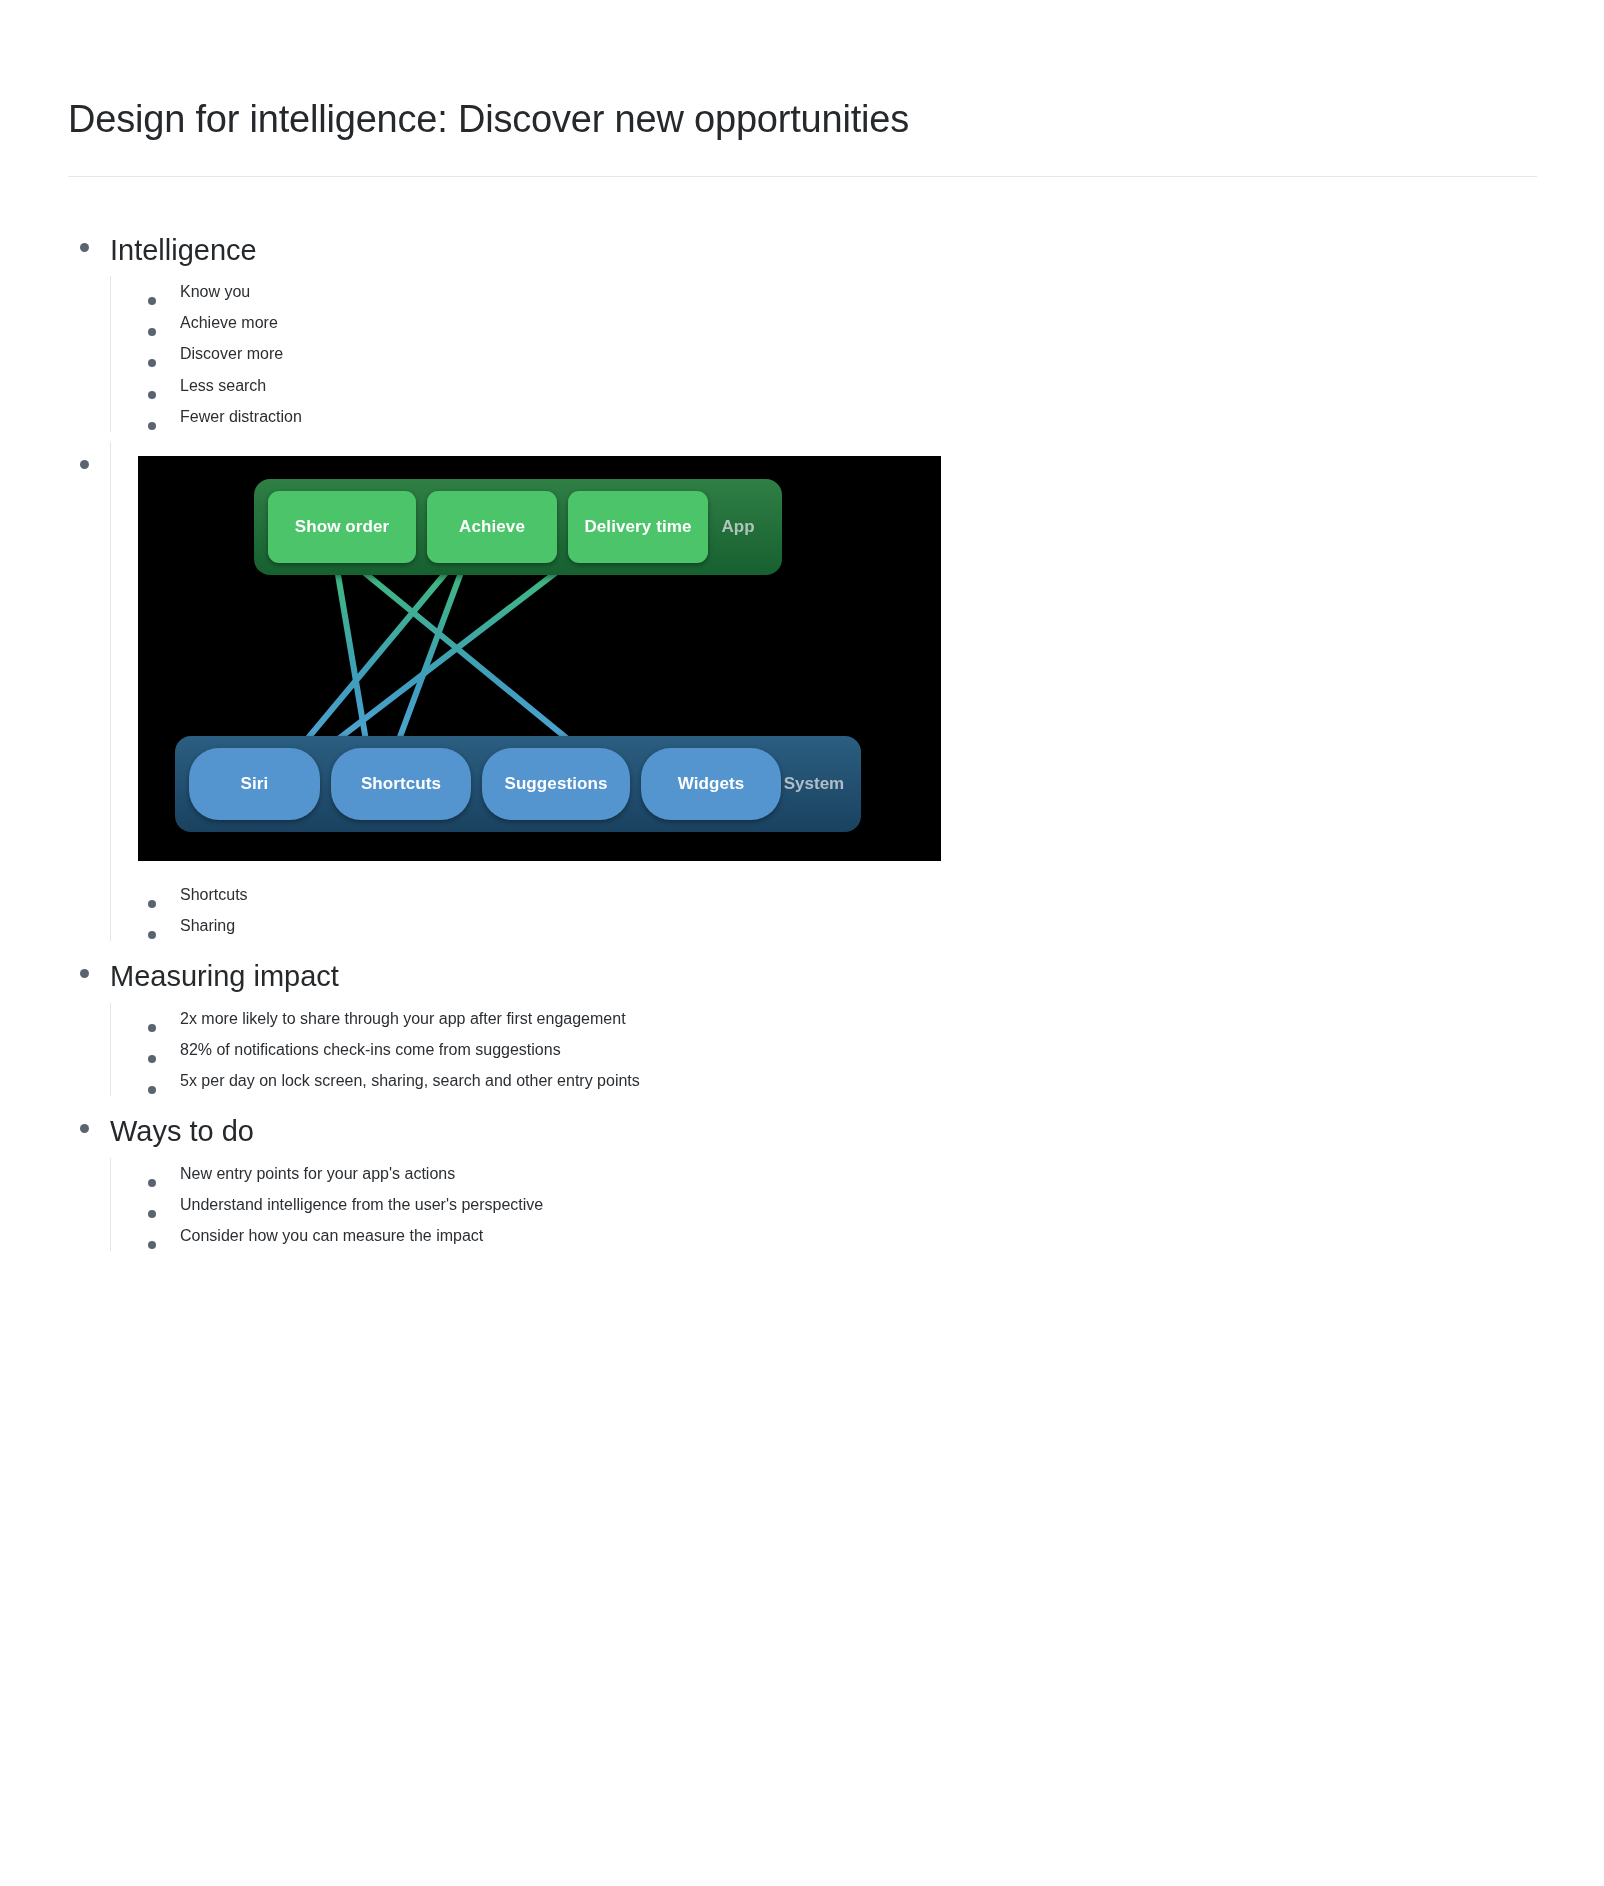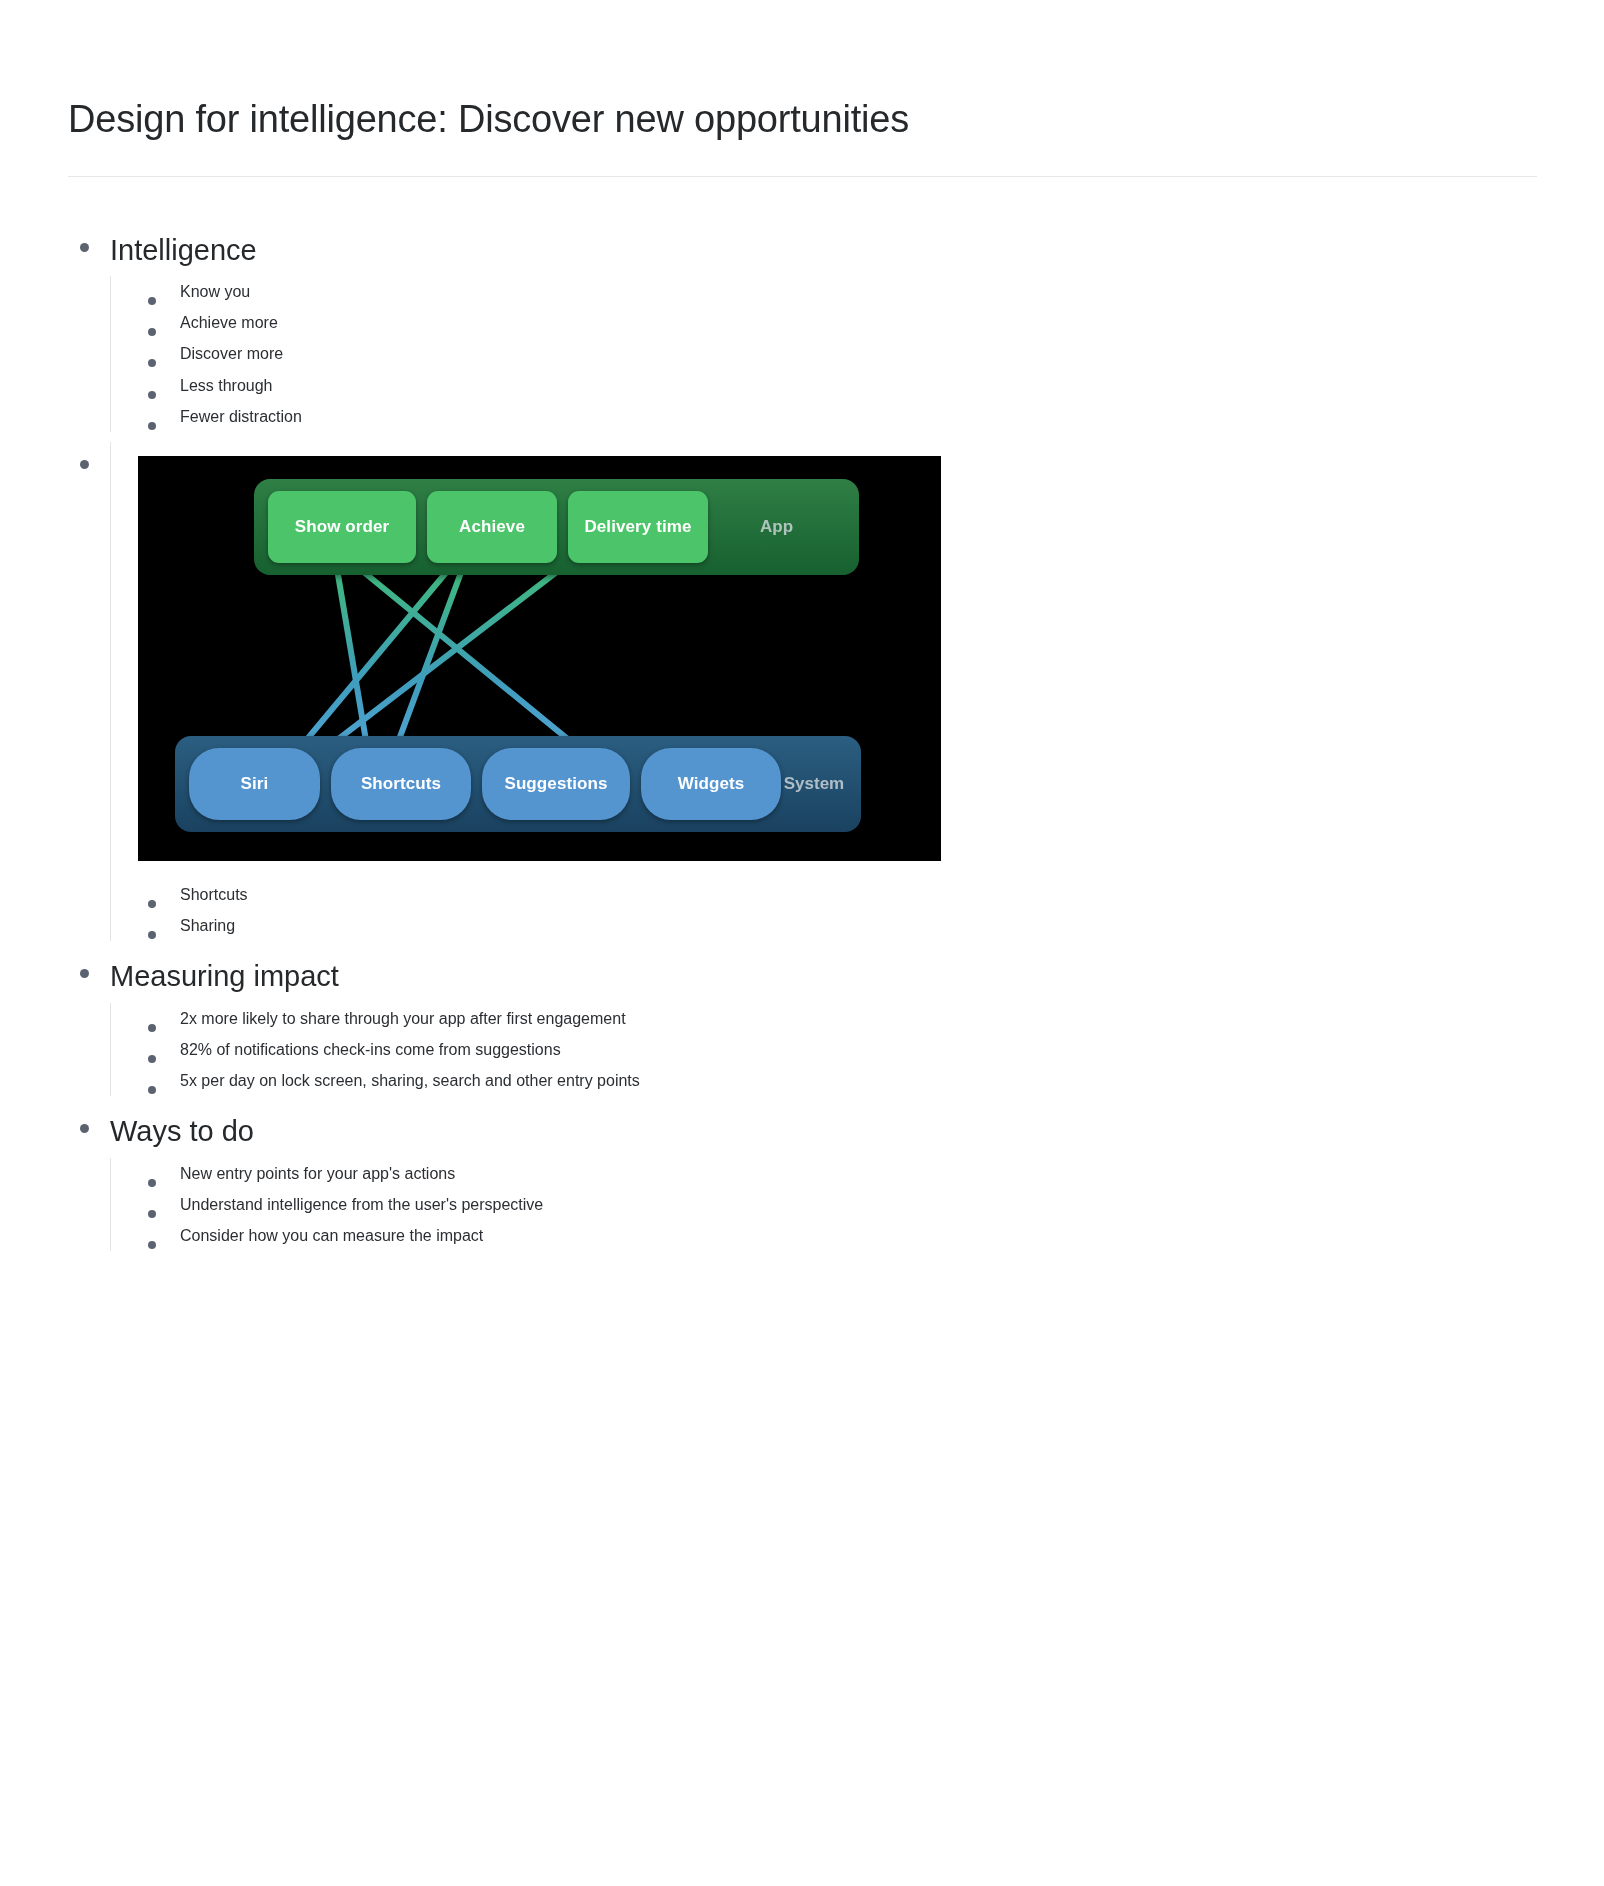--- a/index.html
+++ b/index.html
@@ -135,21 +135,21 @@
   .layer-band {
     position: absolute;
     display: flex;
     align-items: center;
     border-radius: 16px;
     box-sizing: border-box;
   }
   .band-app {
     left: 116px;
     top: 23px;
-    width: 605px;
+    width: 528px;
     height: 96px;
     background: linear-gradient(180deg, #2f7f45 0%, #176030 100%);
     padding: 16px 14px;
     box-shadow: 0 2px 6px rgba(0,0,0,0.45);
   }
   .band-system {
     left: 37px;
     top: 280px;
     width: 686px;
     height: 96px;
@@ -217,21 +217,21 @@
             <li class="sub">
               <span class="bullet"></span>
               <span class="sub-label">Achieve more</span>
             </li>
             <li class="sub">
               <span class="bullet"></span>
               <span class="sub-label">Discover more</span>
             </li>
             <li class="sub">
               <span class="bullet"></span>
-              <span class="sub-label">Less through</span>
+              <span class="sub-label">Less search</span>
             </li>
             <li class="sub">
               <span class="bullet"></span>
               <span class="sub-label">Fewer distraction</span>
             </li>
           </ul>
         </div>
       </li>
 
       <li class="top">

